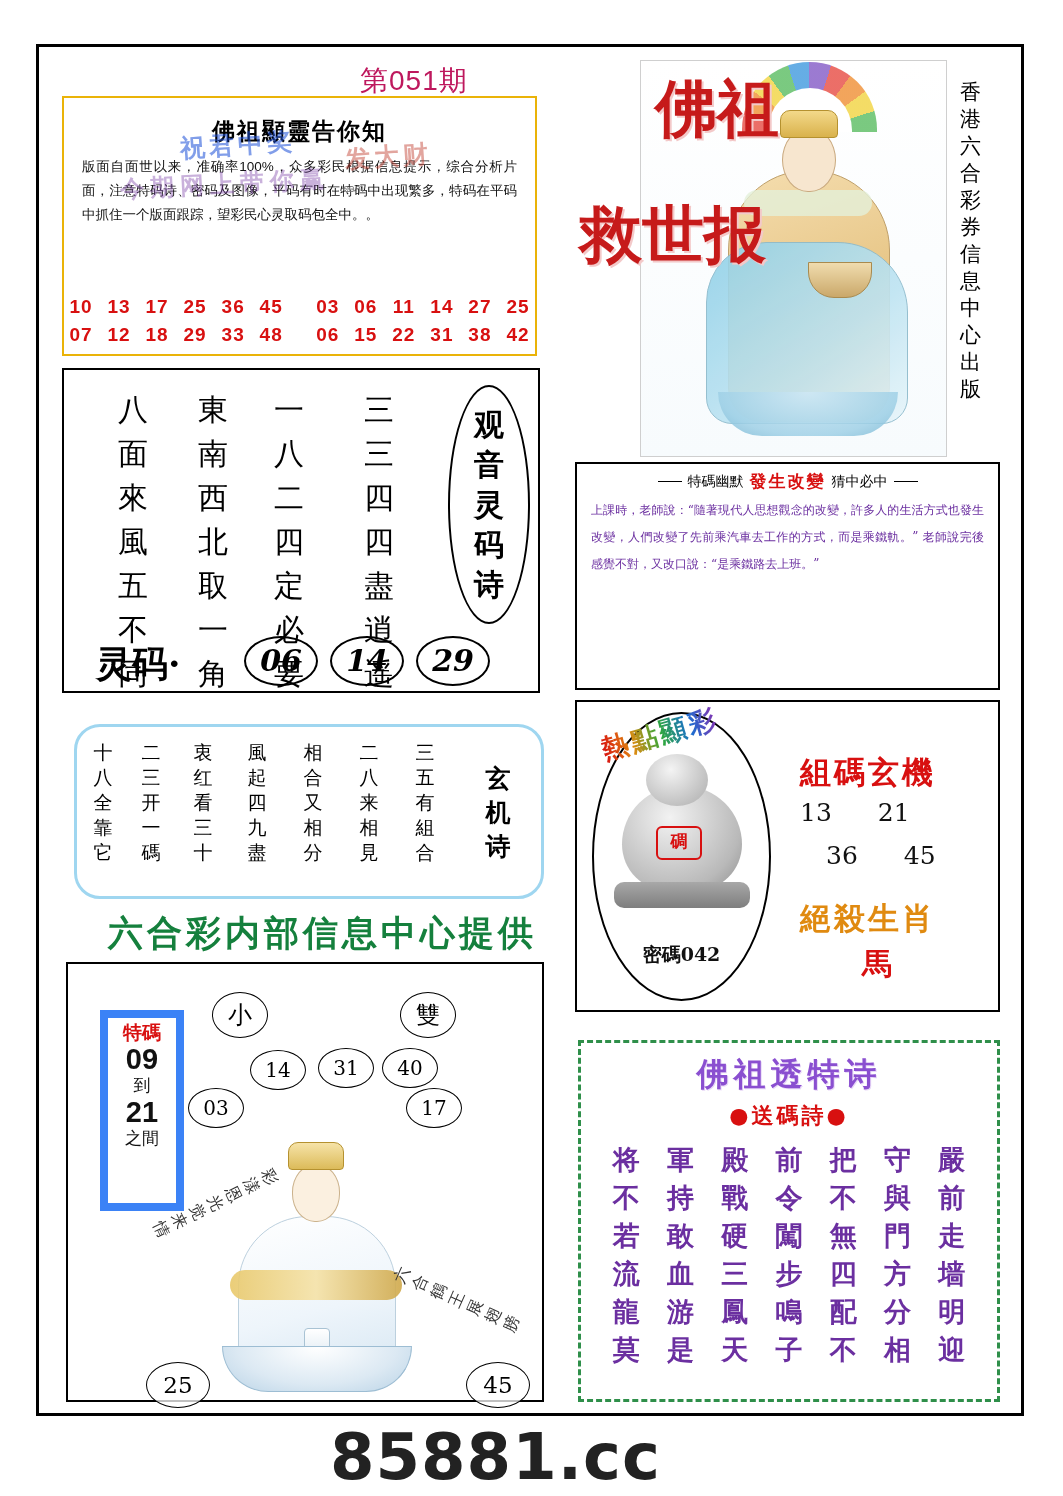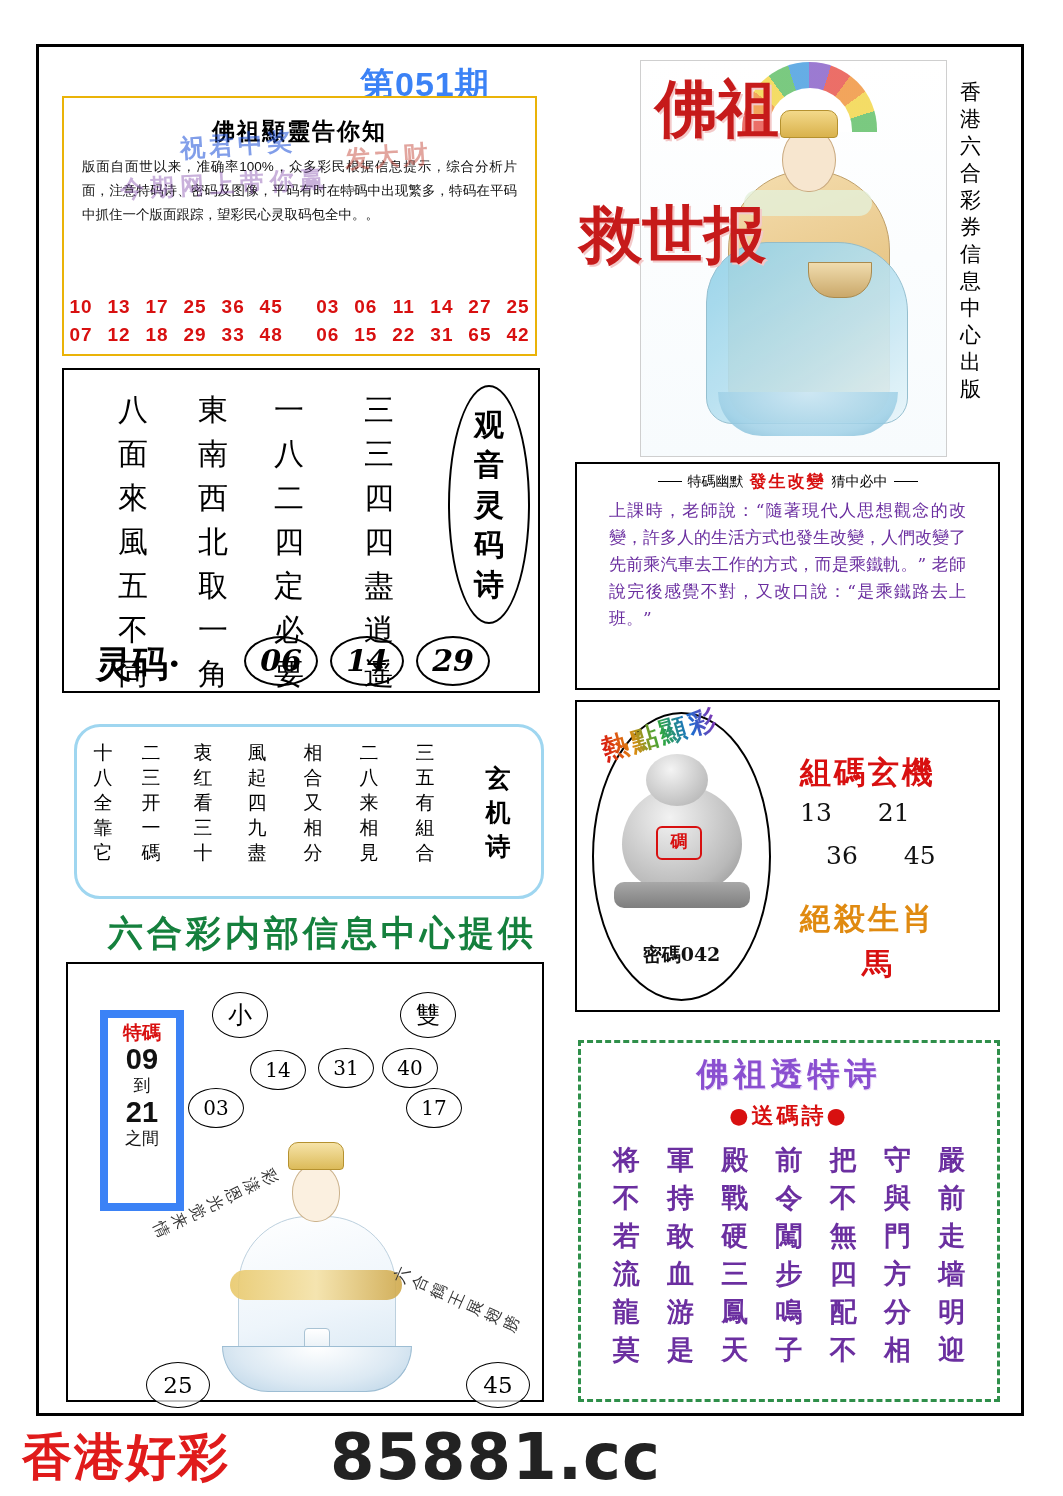--- a/index.html
+++ b/index.html
@@ -1,20 +1,20 @@
 <!DOCTYPE html>
 <html><head>
 <meta charset="utf-8">
 <style>
   html,body{margin:0;padding:0;background:#ffffff;}
   body{font-family:"Liberation Sans","DejaVu Sans",sans-serif;}
   .page{position:relative;width:1063px;height:1496px;background:#fff;overflow:hidden;}
   .frame{position:absolute;left:36px;top:44px;width:988px;height:1372px;border:3px solid #000;box-sizing:border-box;}
   
-  .issue{position:absolute;left:360px;top:62px;font-size:34px;font-weight:bold;color:#3b82f6;letter-spacing:1px;}
+  .issue{position:absolute;left:360px;top:62px;font-size:28px;font-weight:normal;color:#be185d;letter-spacing:1px;}
   .box-notice{position:absolute;left:62px;top:96px;width:475px;height:260px;border:2px solid #eab308;box-sizing:border-box;background:#fff;}
   .notice-title{text-align:center;font-size:23px;font-weight:bold;margin-top:18px;letter-spacing:2px;}
   .notice-body{font-size:13.5px;line-height:24px;color:#111;padding:8px 18px 0 18px;text-align:justify;}
   .ghost1{position:absolute;left:180px;top:128px;font-size:25px;color:#1c4fd8;font-weight:bold;transform:rotate(-4deg);opacity:.55;letter-spacing:4px;font-family:"DejaVu Serif",serif;}
   .ghost2{position:absolute;left:120px;top:168px;font-size:24px;color:#7a3fa8;font-weight:bold;transform:rotate(-3deg);opacity:.4;letter-spacing:6px;font-family:"DejaVu Serif",serif;}
   .ghost-com{position:absolute;left:340px;top:182px;font-size:11px;color:#888;}
   .num-row{display:flex;justify-content:center;gap:0px;font-size:19px;color:#d81010;font-weight:bold;margin-top:6px;letter-spacing:1px;}
   .num-row span{display:inline-block;width:45px;text-align:center;}
   .num-row .gapcell{width:22px;}
   
@@ -41,21 +41,21 @@
   .oval-title{position:absolute;left:448px;top:385px;width:78px;height:235px;border:2px solid #000;border-radius:50%;display:flex;align-items:center;justify-content:center;}
   .oval-title span{font-size:30px;line-height:40px;width:38px;text-align:center;font-weight:bold;font-family:"DejaVu Serif",serif;}
   .lm-label{position:absolute;left:96px;top:640px;font-size:36px;font-weight:bold;font-family:"DejaVu Serif",serif;}
   .lm-num{position:absolute;top:636px;width:70px;height:46px;border:2px solid #000;border-radius:50%;text-align:center;font-size:30px;line-height:46px;font-weight:bold;font-style:italic;font-family:"DejaVu Serif",serif;}
   
   .box-humor{position:absolute;left:575px;top:462px;width:425px;height:228px;border:2px solid #000;box-sizing:border-box;background:#fff;}
   .humor-head{display:flex;align-items:center;justify-content:center;gap:6px;margin-top:6px;font-size:14px;}
   .humor-head .lbl{color:#000;}
   .humor-head .mid{color:#d81010;font-weight:bold;font-size:17px;letter-spacing:2px;}
   .humor-head .line{flex:0 0 24px;height:1px;background:#000;}
-  .humor-body{font-size:17px;line-height:27px;color:#6b2fa0;padding:4px 32px;font-family:"DejaVu Serif",serif;text-align:justify;}
+  .humor-body{font-size:12px;line-height:27px;color:#6b2fa0;padding:4px 14px;font-family:"DejaVu Serif",serif;text-align:justify;}
   
   .box-xuanji{position:absolute;left:74px;top:724px;width:470px;height:175px;border:3px solid #9fd6f0;border-radius:26px;box-sizing:border-box;background:#fff;}
   .xj-col{position:absolute;width:34px;font-size:19px;line-height:25px;text-align:center;color:#000;font-family:"DejaVu Serif",serif;}
   .xj-title{position:absolute;left:478px;top:762px;width:40px;font-size:25px;line-height:34px;text-align:center;font-weight:bold;font-family:"DejaVu Serif",serif;}
   .center-provide{position:absolute;left:108px;top:910px;font-size:35px;font-weight:bold;color:#15803d;letter-spacing:4px;font-family:"DejaVu Serif",serif;}
   
   .box-budai{position:absolute;left:575px;top:700px;width:425px;height:312px;border:2px solid #000;box-sizing:border-box;background:#fff;}
   .budai-oval{position:absolute;left:592px;top:712px;width:175px;height:285px;border:2px solid #000;border-radius:50%;background:#fff;overflow:hidden;}
   .budai-body{position:absolute;left:28px;top:72px;width:120px;height:105px;background:radial-gradient(ellipse at 40% 30%,#f2f2f2,#b9b9b9 70%,#8d8d8d 100%);border-radius:60px 60px 48px 48px;}
   .budai-head{position:absolute;left:52px;top:40px;width:62px;height:52px;background:radial-gradient(ellipse at 40% 30%,#f4f4f4,#bdbdbd 75%);border-radius:50%;}
@@ -137,21 +137,21 @@
       <span>12</span>
       <span>18</span>
       <span>29</span>
       <span>33</span>
       <span>48</span>
       <span class="gapcell"></span>
       <span>06</span>
       <span>15</span>
       <span>22</span>
       <span>31</span>
-      <span>65</span>
+      <span>38</span>
       <span>42</span>
     </div>
   </div>
 
   <div class="deity-wrap">
     <div style="position:absolute;left:0;top:0;width:100%;height:100%;background:linear-gradient(#ffffff,#f7fbfd);"></div>
   </div>
   <div class="halo"></div>
   <div class="halo-in"></div>
   <div class="figure">
@@ -311,15 +311,14 @@
         <span>是</span>
         <span>天</span>
         <span>子</span>
         <span>不</span>
         <span>相</span>
         <span>迎</span>
       </div>
     </div>
   </div>
 
-  <div class="f-red">香港好彩</div>
   <div class="f-dark">85881.cc</div>
 </div>
 
 </body></html>

